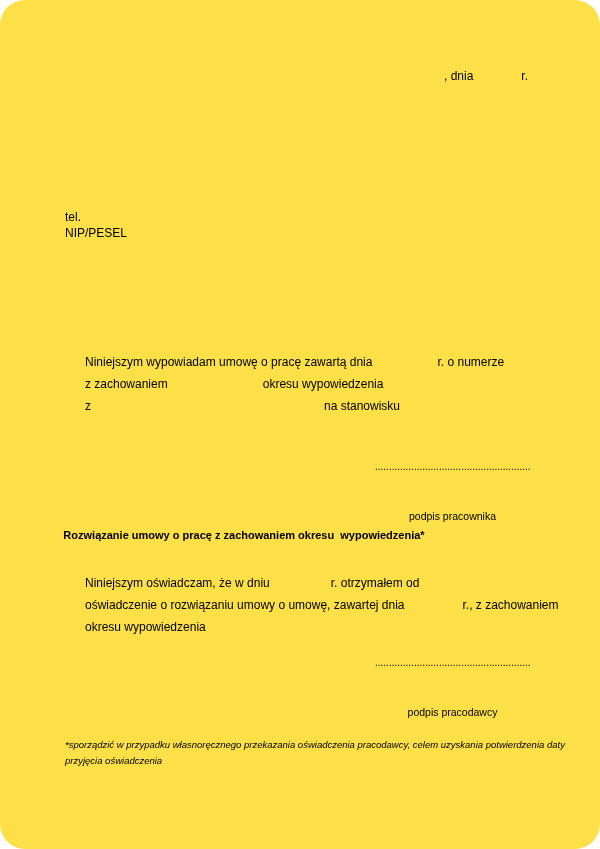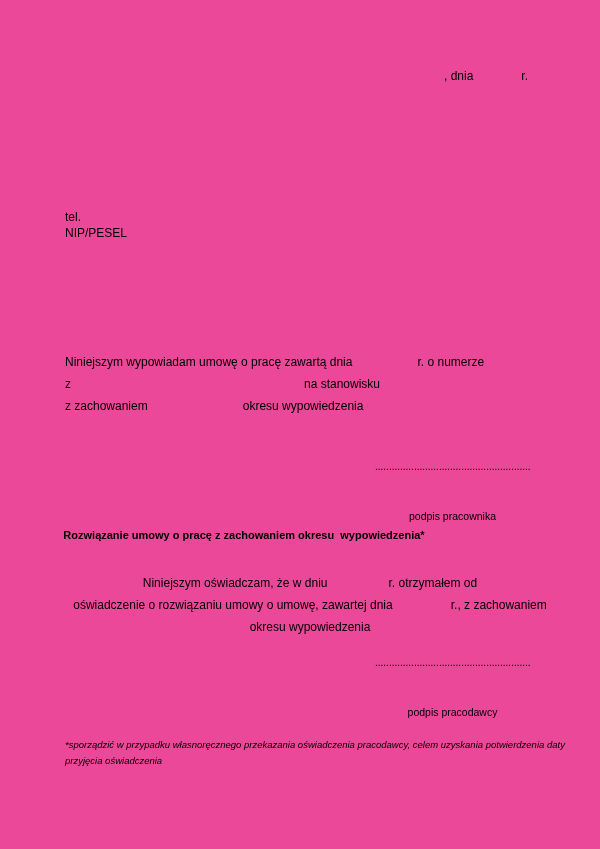--- a/index.html
+++ b/index.html
@@ -4,24 +4,25 @@
 <style>
   html, body {
     margin: 0;
     padding: 0;
     background: #ffffff;
   }
   .page {
     position: relative;
     width: 600px;
     height: 849px;
-    background: #ec4899;
+    background: #fde047;
     font-family: "Liberation Sans", "DejaVu Sans", sans-serif;
     color: #000000;
     overflow: hidden;
+    border-radius: 25px;
   }
   .abs { position: absolute; }
 
   .date-line {
     top: 69px;
     left: 444px;
     font-size: 12px;
     line-height: 14px;
     white-space: nowrap;
   }
@@ -50,22 +51,22 @@
     font-weight: bold;
     white-space: pre-wrap;
   }
   .para {
     left: 65px;
     width: 490px;
     font-size: 12px;
     line-height: 22px;
   }
   .para-1 { top: 351px; }
-  .para-2 { top: 572px; text-align: center; }
-  .para .row { white-space: nowrap; }
+  .para-2 { top: 572px; }
+  .para .row { white-space: nowrap; margin-left: 20px; }
 
   .gap { display: inline-block; height: 1px; vertical-align: baseline; }
   .gap-48  { width: 48px; }
   .gap-65  { width: 65px; }
   .gap-233 { width: 233px; }
   .gap-95  { width: 95px; }
   .gap-61  { width: 61px; }
   .gap-58  { width: 58px; }
 
   .signature {
@@ -113,24 +114,24 @@
     <div>tel.</div>
     <div>NIP/PESEL</div>
   </div>
 
 
   <div class="abs para para-1">
     <div class="row">
       <span>Niniejszym wypowiadam umowę o pracę zawartą dnia</span><span class="gap gap-65"></span><span>r. o numerze</span>
     </div>
     <div class="row">
-      <span>z</span><span class="gap gap-233"></span><span>na stanowisku</span>
+      <span>z zachowaniem</span><span class="gap gap-95"></span><span>okresu wypowiedzenia</span>
     </div>
     <div class="row">
-      <span>z zachowaniem</span><span class="gap gap-95"></span><span>okresu wypowiedzenia</span>
+      <span>z</span><span class="gap gap-233"></span><span>na stanowisku</span>
     </div>
   </div>
 
   <div class="abs signature signature-1">
     <span class="dots">........................................................</span>
     <span class="caption">podpis pracownika</span>
   </div>
 
   <div class="abs title-2">Rozwiązanie umowy o pracę z zachowaniem okresu  wypowiedzenia*</div>
 

